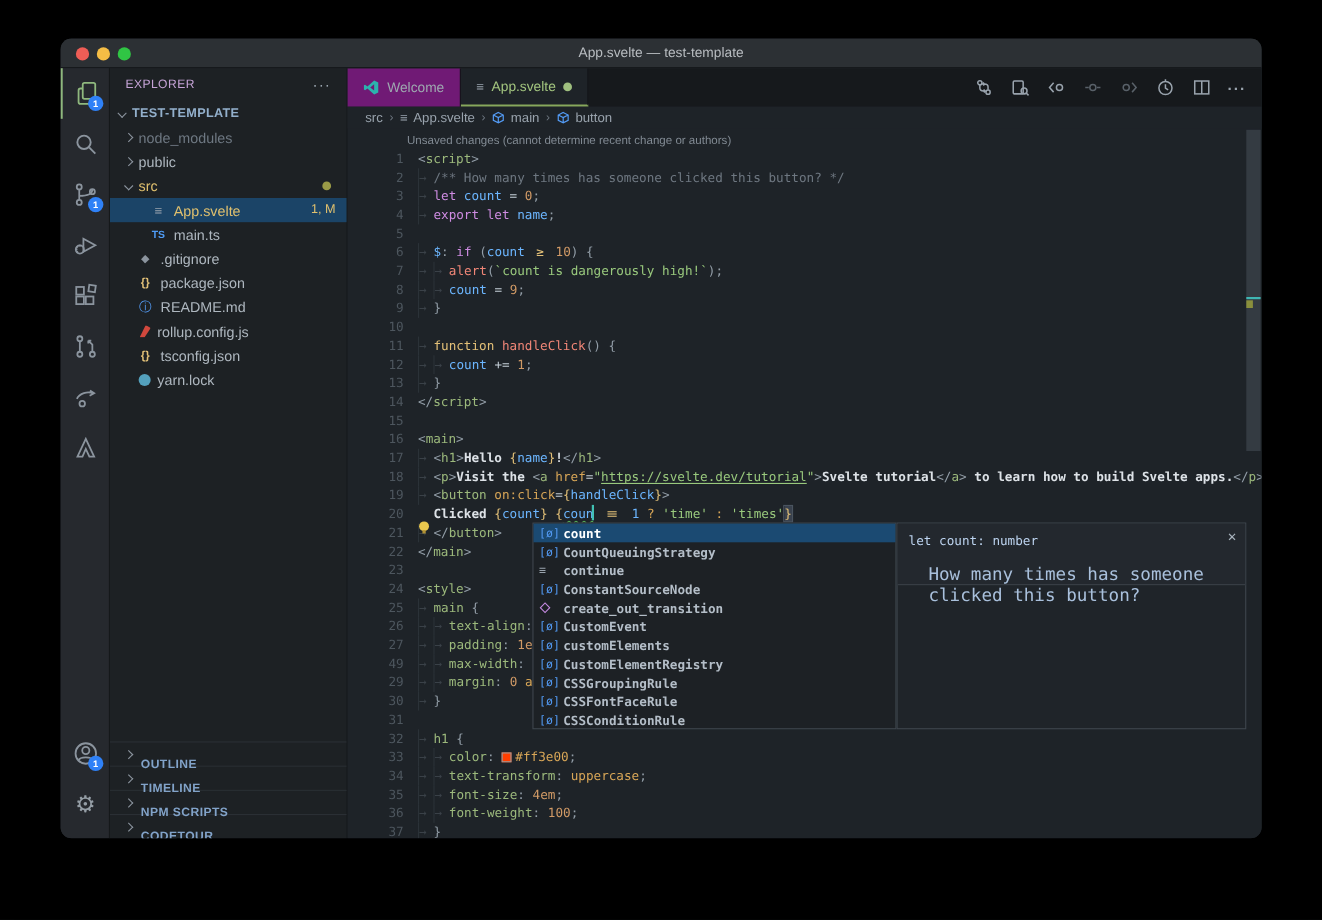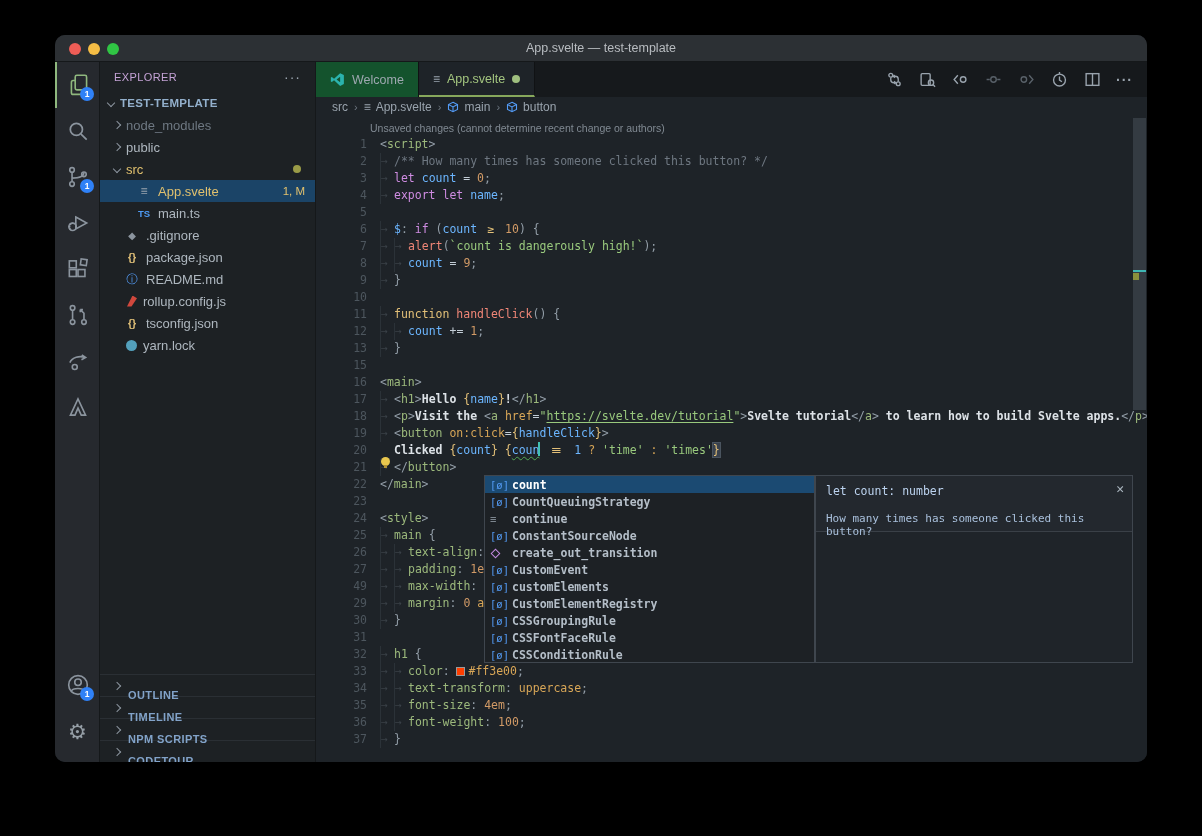--- a/index.html
+++ b/index.html
@@ -68,21 +68,21 @@
   .sb-sections { flex:none; }
   .sb-section { height:22px; border-top:1px solid #2a2f34; display:flex; align-items:center;
     padding-left:14px; }
   .sb-section .lbl { margin-left:8px; font-size:11px; font-weight:bold; color:#82a3c9;
     letter-spacing:.4px;margin-top:18px; }
 
   
   .editor { flex:1; display:flex; flex-direction:column; min-width:0; background:#1e2328; }
   .tabstrip { height:35px; background:#16191c; display:flex; flex:none; align-items:stretch; }
   .tab { display:flex; align-items:center; padding:0 14px; gap:7px; font-size:12.5px;
-    color:#9ea8b0; background:#14532d; border-right:1px solid #101214; }
+    color:#9ea8b0; background:#701a75; border-right:1px solid #101214; }
   .tab.active { background:#1e2328; color:#a3c57f; border-bottom:2px solid #87a85c; }
   .dirty-dot { width:8px; height:8px; border-radius:50%; background:#9fbf7f; }
   .tab-actions { margin-left:auto; display:flex; align-items:center; gap:15px; padding-right:14px; }
   .act-icon { display:flex; align-items:center; justify-content:center; width:18px; height:18px; }
   .act-more { color:#99a3ad; font-size:14px; font-weight:bold; letter-spacing:1px; }
 
   .breadcrumbs { height:20px; display:flex; align-items:center; padding-left:16px; gap:6px;
     font-size:12px; color:#99a3ad; flex:none; background:#1e2328; }
   .bc-sep { color:#6e7781; font-size:11px; }
   .bc-item { display:flex; align-items:center; gap:5px; }
@@ -133,21 +133,21 @@
   .sg-ic.keyword { color:#99a3ad; letter-spacing:-1px; }
   .sg-ic.module { color:#c48ae0; }
   .mod-diamond { display:inline-block; width:7px; height:7px; border:1px solid #c48ae0;
     transform:rotate(45deg); margin-left:2px; }
   .suggest-docs { position:absolute; left:499px; top:358px; width:318px; height:188px;
     background:#1f2429; border:1px solid #3f464e; border-left:1px solid #3f464e; z-index:5; }
   .docs-head { height:56px; background:#23282e; border-bottom:1px solid #3a4047;
     position:relative; padding:8px 10px; }
   .docs-sig { font-family:"DejaVu Sans Mono","Liberation Mono",monospace; font-size:11.5px;
     color:#bcd3ef; }
-  .docs-desc { position:absolute; left:10px; top:36px; font-size:11px; color:#a9c0dc; }
+  .docs-desc { position:absolute; left:28px; top:36px; font-size:16px; color:#a9c0dc; }
   .docs-close { position:absolute; right:8px; top:5px; color:#a9b4be; font-size:13px; cursor:default; }
 
   svg { display:block; }
 </style>
 </head>
 <body>
 
 <div class="window">
 
   <div class="titlebar">
@@ -409,20 +409,21 @@
             <div class="cl"><span class="g">4</span><span class="c"><span class="s-ws">→</span><span class="s-kw">export let </span><span class="s-var">name</span><span class="s-pun">;</span></span></div>
             <div class="cl"><span class="g">5</span><span class="c"><span class="s-ws"></span></span></div>
             <div class="cl"><span class="g">6</span><span class="c"><span class="s-ws">→</span><span class="s-var">$</span><span class="s-pun">: </span><span class="s-kw">if </span><span class="s-pun">(</span><span class="s-var">count</span><span class="s-op"> </span><span class="s-lig2">≥</span><span class="s-op"> </span><span class="s-num">10</span><span class="s-pun">) {</span></span></div>
             <div class="cl"><span class="g">7</span><span class="c"><span class="s-ws">→</span><span class="s-ws">→</span><span class="s-fn">alert</span><span class="s-pun">(</span><span class="s-str">`count is dangerously high!`</span><span class="s-pun">);</span></span></div>
             <div class="cl"><span class="g">8</span><span class="c"><span class="s-ws">→</span><span class="s-ws">→</span><span class="s-var">count</span><span class="s-op"> = </span><span class="s-num">9</span><span class="s-pun">;</span></span></div>
             <div class="cl"><span class="g">9</span><span class="c"><span class="s-ws">→</span><span class="s-pun">}</span></span></div>
             <div class="cl"><span class="g">10</span><span class="c"><span class="s-ws"></span></span></div>
             <div class="cl"><span class="g">11</span><span class="c"><span class="s-ws">→</span><span class="s-kwy">function </span><span class="s-fn">handleClick</span><span class="s-pun">() {</span></span></div>
             <div class="cl"><span class="g">12</span><span class="c"><span class="s-ws">→</span><span class="s-ws">→</span><span class="s-var">count</span><span class="s-op"> += </span><span class="s-num">1</span><span class="s-pun">;</span></span></div>
             <div class="cl"><span class="g">13</span><span class="c"><span class="s-ws">→</span><span class="s-pun">}</span></span></div>
+            <div class="cl"><span class="g">14</span><span class="c"><span class="s-pun">&lt;/</span><span class="s-tag">script</span><span class="s-pun">&gt;</span></span></div>
             <div class="cl"><span class="g">15</span><span class="c"></span></div>
             <div class="cl"><span class="g">16</span><span class="c"><span class="s-pun">&lt;</span><span class="s-tag">main</span><span class="s-pun">&gt;</span></span></div>
             <div class="cl"><span class="g">17</span><span class="c"><span class="s-ws">→</span><span class="s-pun">&lt;</span><span class="s-tag">h1</span><span class="s-pun">&gt;</span><span class="s-txt">Hello </span><span class="s-brace">{</span><span class="s-var">name</span><span class="s-brace">}</span><span class="s-txt">!</span><span class="s-pun">&lt;/</span><span class="s-tag">h1</span><span class="s-pun">&gt;</span></span></div>
             <div class="cl"><span class="g">18</span><span class="c"><span class="s-ws">→</span><span class="s-pun">&lt;</span><span class="s-tag">p</span><span class="s-pun">&gt;</span><span class="s-txt">Visit the </span><span class="s-pun">&lt;</span><span class="s-tag">a</span><span class="s-op"> </span><span class="s-attr">href</span><span class="s-op">=</span><span class="s-str">"</span><span class="s-strU">https://svelte.dev/tutorial</span><span class="s-str">"</span><span class="s-pun">&gt;</span><span class="s-txt">Svelte tutorial</span><span class="s-pun">&lt;/</span><span class="s-tag">a</span><span class="s-pun">&gt;</span><span class="s-txt"> to learn how to build Svelte apps.</span><span class="s-pun">&lt;/</span><span class="s-tag">p</span><span class="s-pun">&gt;</span></span></div>
             <div class="cl"><span class="g">19</span><span class="c"><span class="s-ws">→</span><span class="s-pun">&lt;</span><span class="s-tag">button</span><span class="s-op"> </span><span class="s-attr">on:click</span><span class="s-op">=</span><span class="s-brace">{</span><span class="s-var">handleClick</span><span class="s-brace">}</span><span class="s-pun">&gt;</span></span></div>
             <div class="cl"><span class="g">20</span><span class="c"><span class="s-bulb"></span><span class="s-txt">Clicked </span><span class="s-brace">{</span><span class="s-var">count</span><span class="s-brace">}</span><span class="s-txt"> </span><span class="s-brace">{</span><span class="s-sq">coun</span><span class="s-cur"></span><span class="s-op"> </span><span class="s-lig3">≡</span><span class="s-op"> </span><span class="s-varlit">1</span><span class="s-attr"> ? </span><span class="s-str">'time'</span><span class="s-attr"> : </span><span class="s-str">'times'</span><span class="s-hlb">}</span></span></div>
             <div class="cl"><span class="g">21</span><span class="c"><span class="s-ws">→</span><span class="s-pun">&lt;/</span><span class="s-tag">button</span><span class="s-pun">&gt;</span></span></div>
             <div class="cl"><span class="g">22</span><span class="c"><span class="s-pun">&lt;/</span><span class="s-tag">main</span><span class="s-pun">&gt;</span></span></div>
             <div class="cl"><span class="g">23</span><span class="c"></span></div>
             <div class="cl"><span class="g">24</span><span class="c"><span class="s-pun">&lt;</span><span class="s-tag">style</span><span class="s-pun">&gt;</span></span></div>

